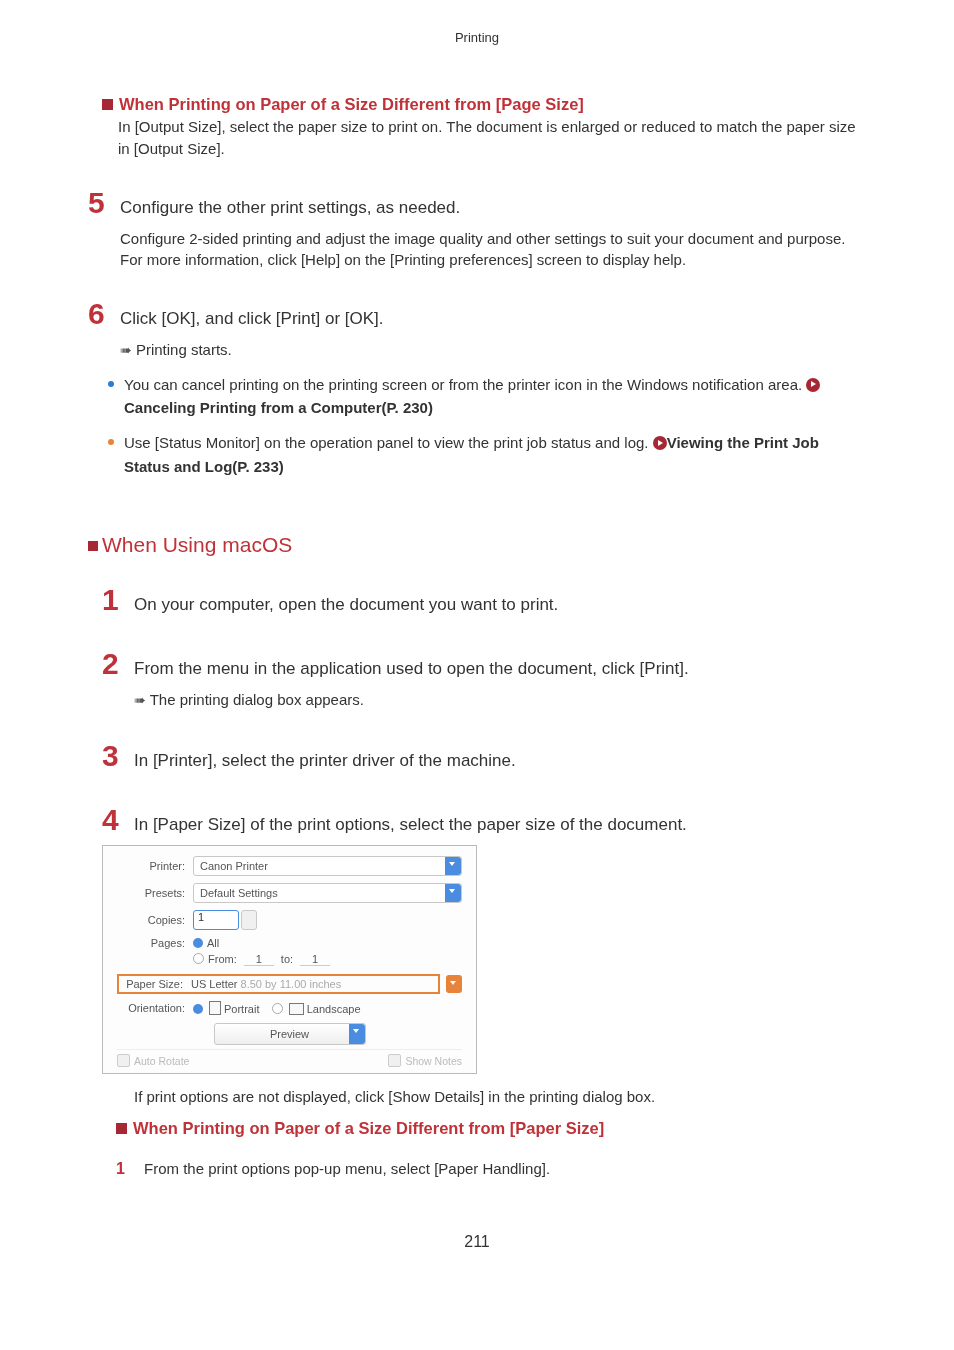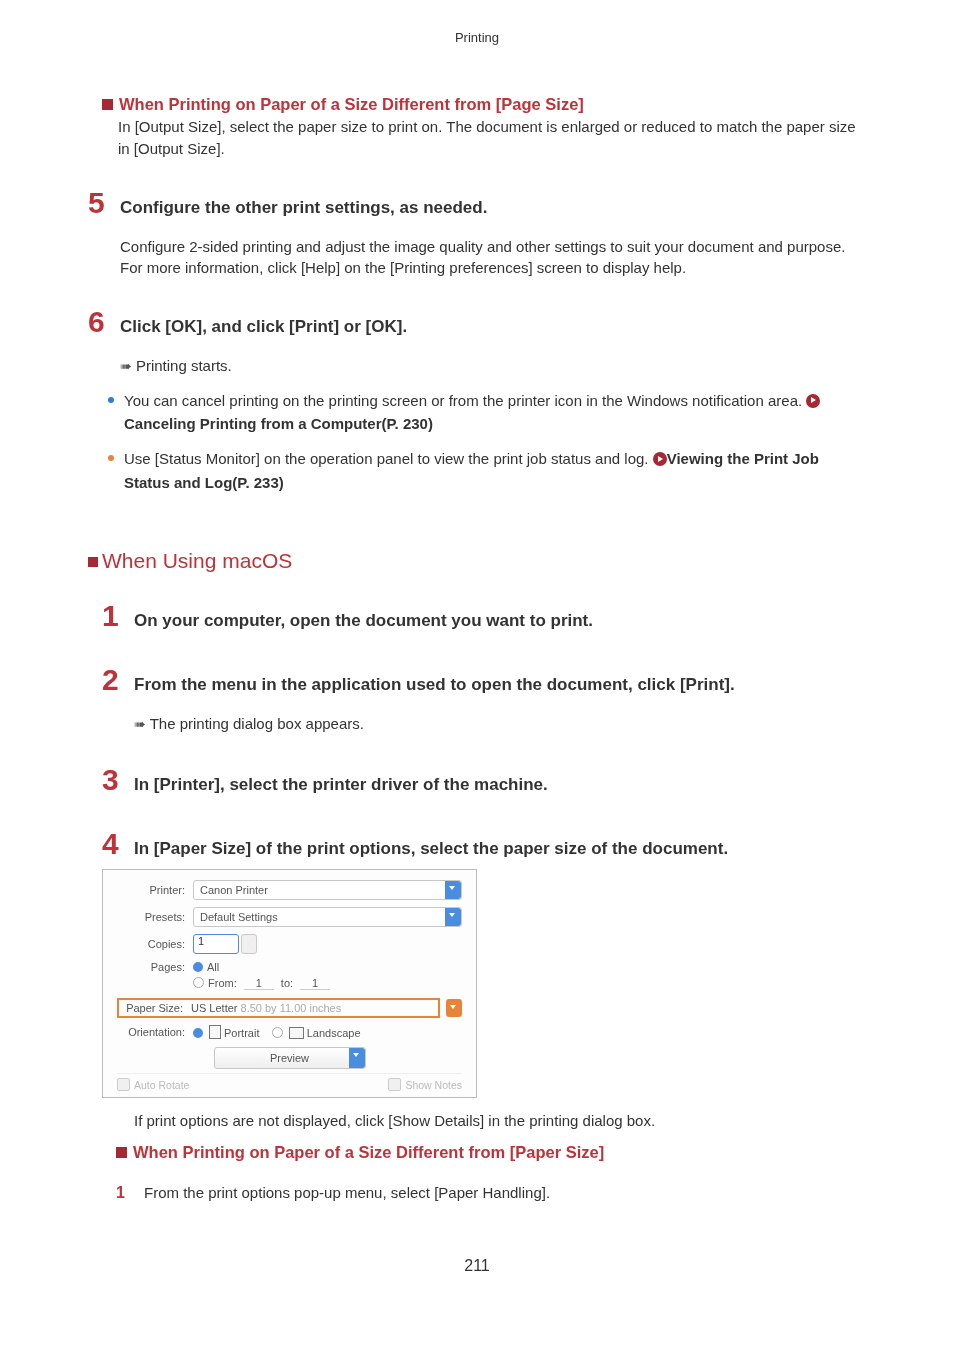--- a/index.html
+++ b/index.html
@@ -51,31 +51,31 @@
     margin-bottom: 4px;
   }
   .step-num {
     color: #c03239;
     font-size: 30px;
     font-weight: bold;
     min-width: 32px;
     line-height: 1;
   }
   .step-title {
-    font-weight: bold;
+    font-weight: normal;
     font-size: 17px;
     color: #333;
     margin-top: 6px;
   }
   .step-body {
     margin-left: 32px;
     font-size: 15px;
     line-height: 1.45;
     color: #333;
-    margin-top: 18px;
+    margin-top: 10px;
   }
   .arrow {
     color: #555;
     letter-spacing: -2px;
     margin-right: 2px;
     font-size: 14px;
   }
   .bullet-item {
     display: flex;
     margin-left: 20px;

